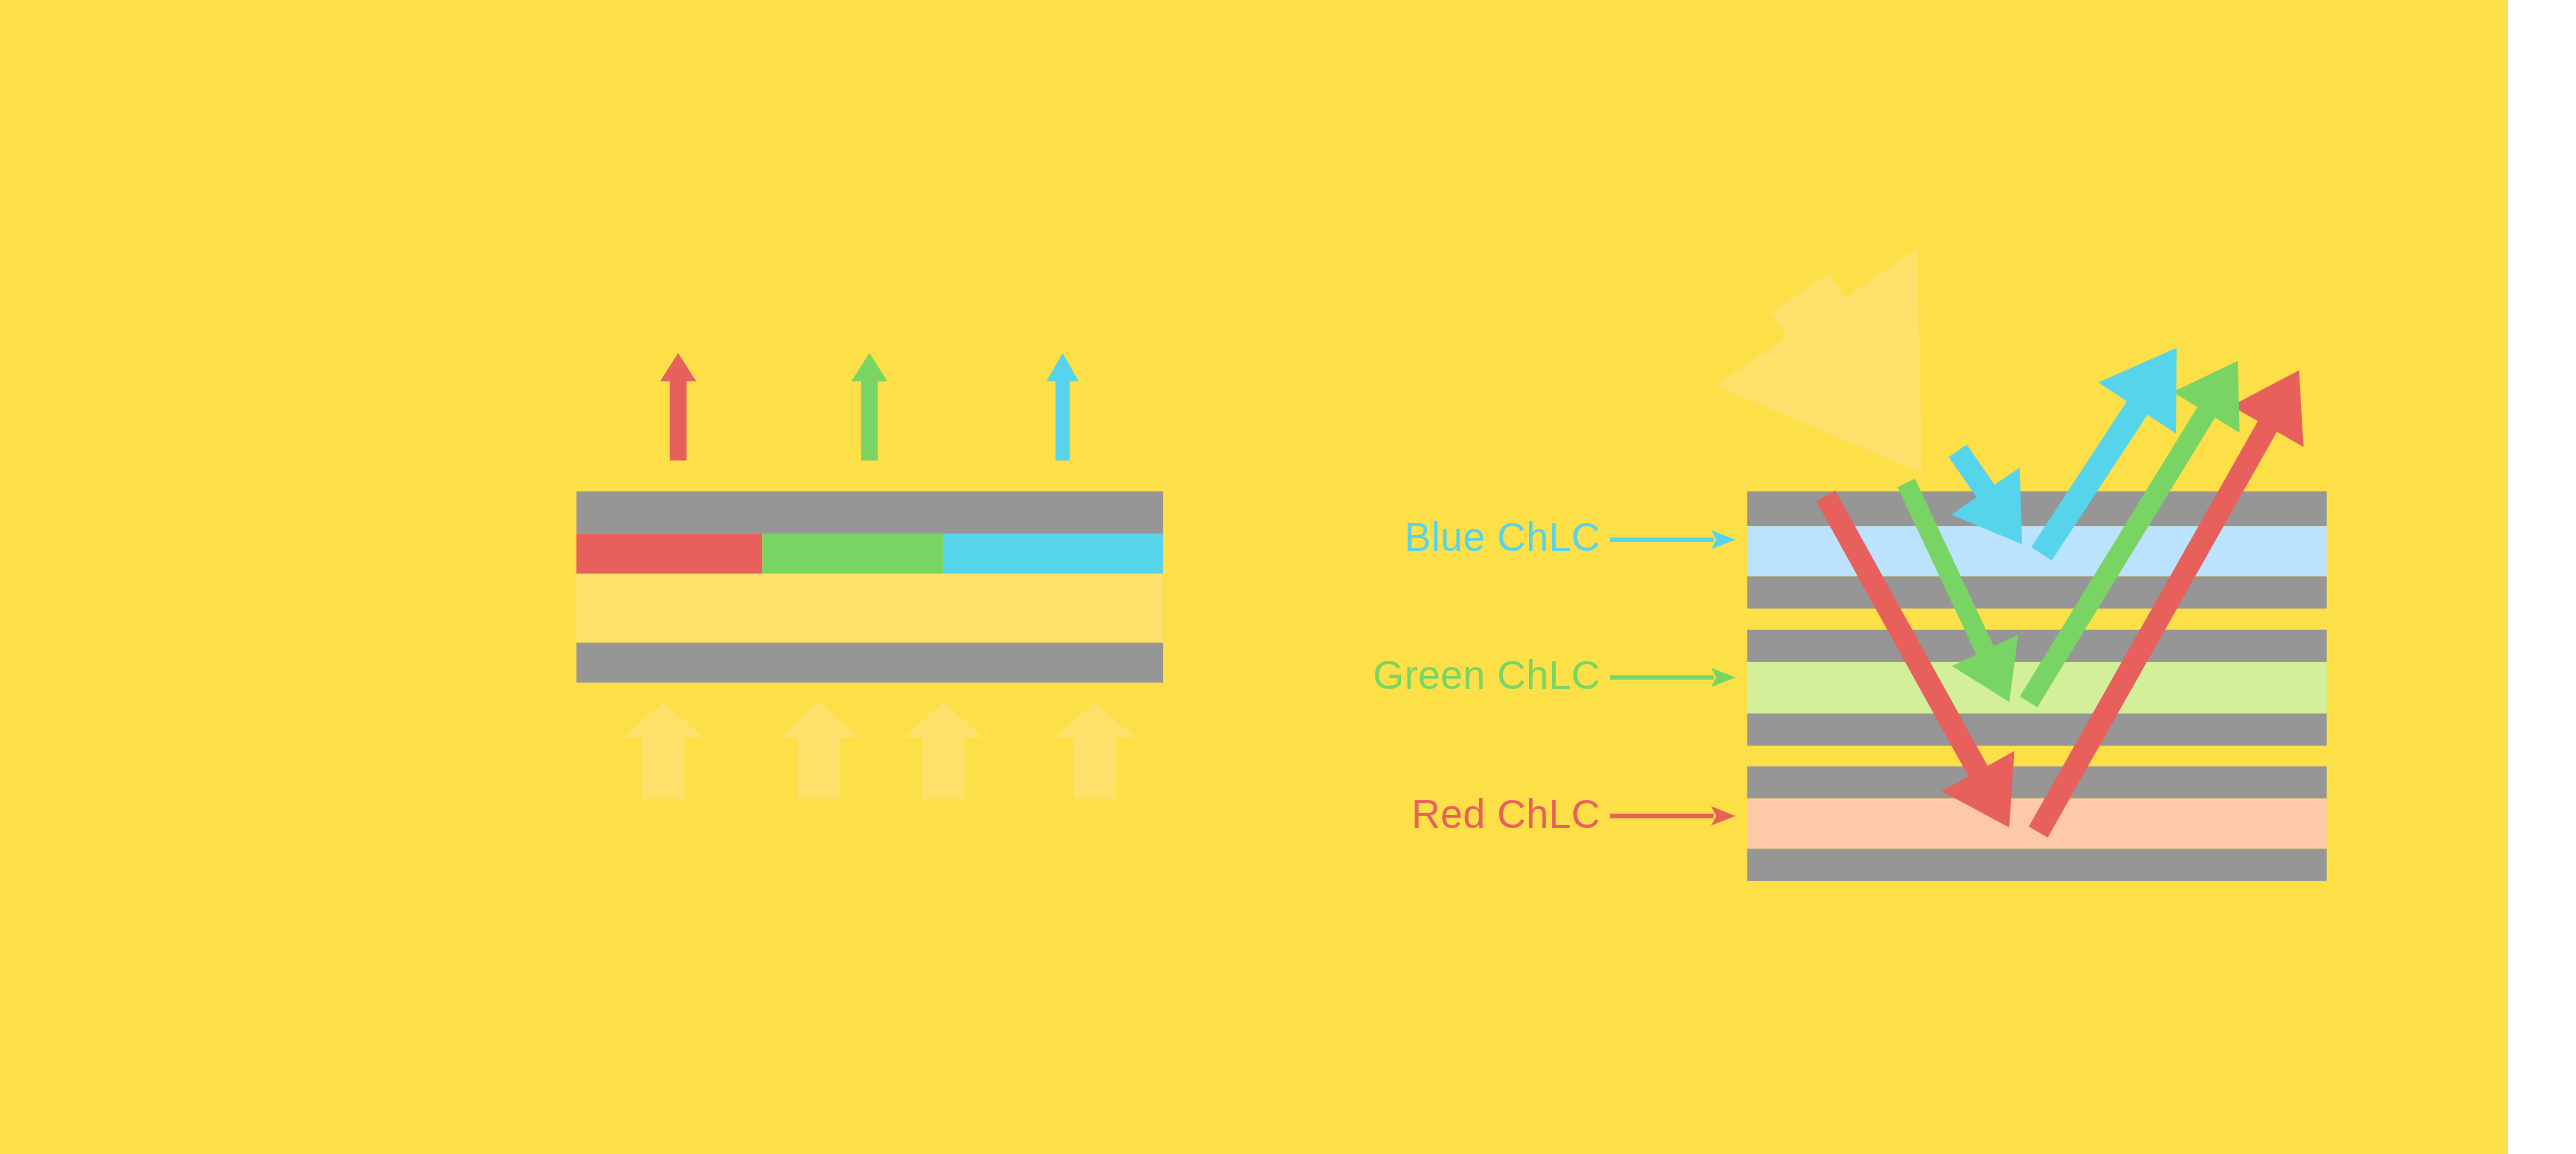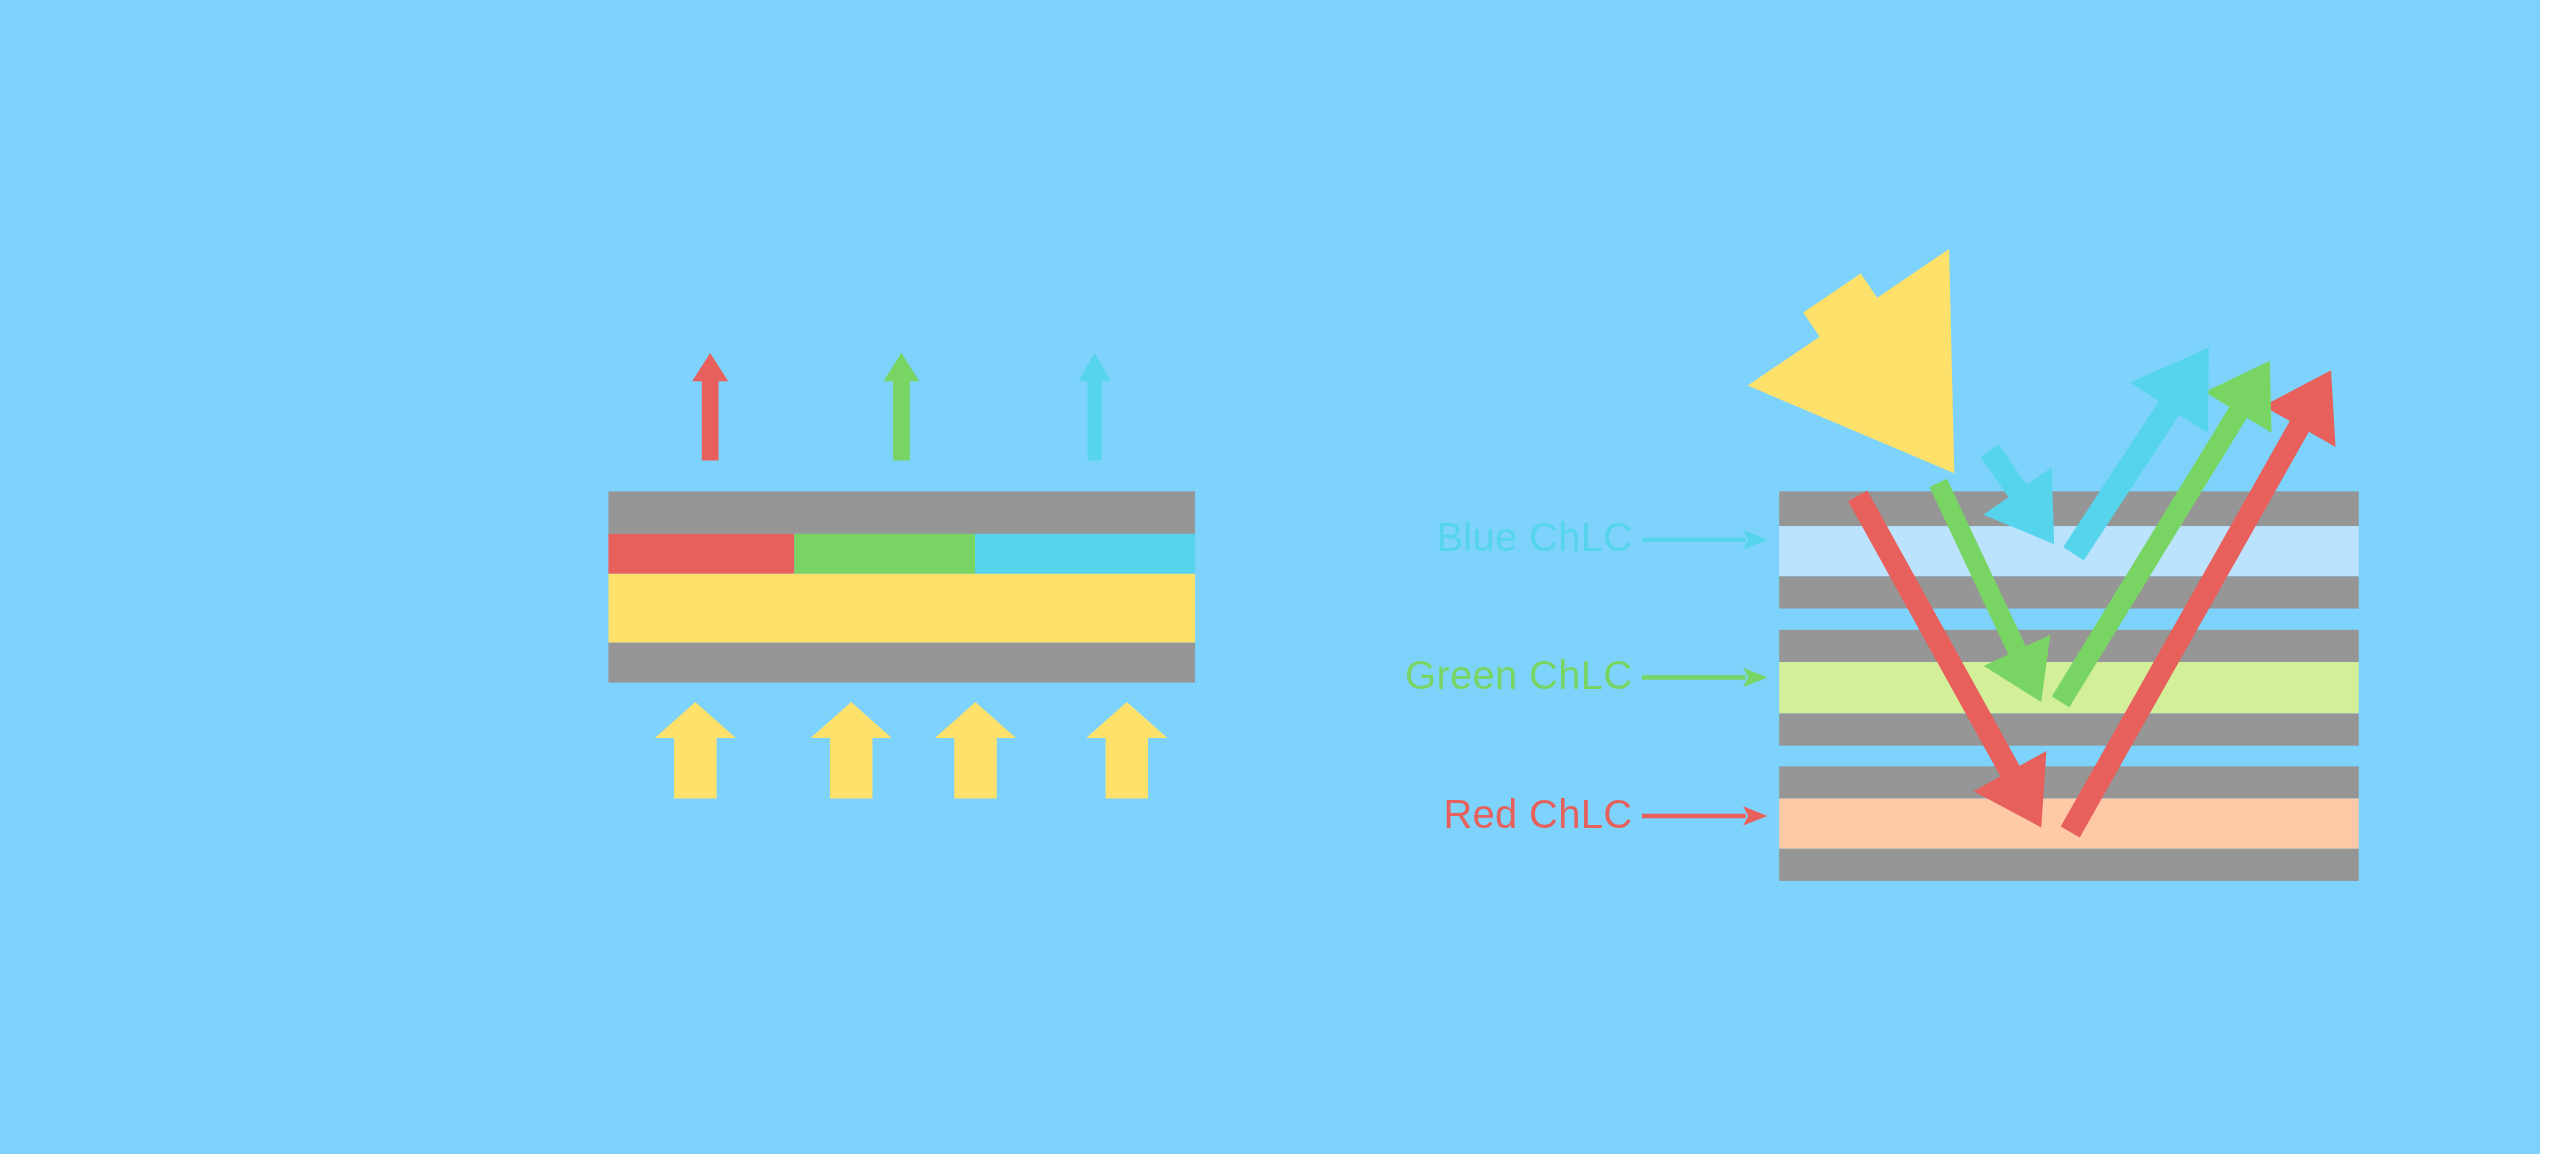--- a/index.html
+++ b/index.html
@@ -10,22 +10,21 @@
   body {
     width: 2576px;
     height: 1154px;
     font-family: "Liberation Sans", sans-serif;
     overflow: hidden;
   }
   #figure-root {
     position: relative;
     width: 2508px;
     height: 1154px;
-    background: #7dd3fc;
-    padding-left: 32px;
+    background: #fde047;
   }
   svg.figure-canvas {
     display: block;
     width: 2576px;
     height: 1154px;
   }
   text.chlc-label {
     font-family: "Liberation Sans", sans-serif;
     font-size: 62px;
     font-weight: 400;

